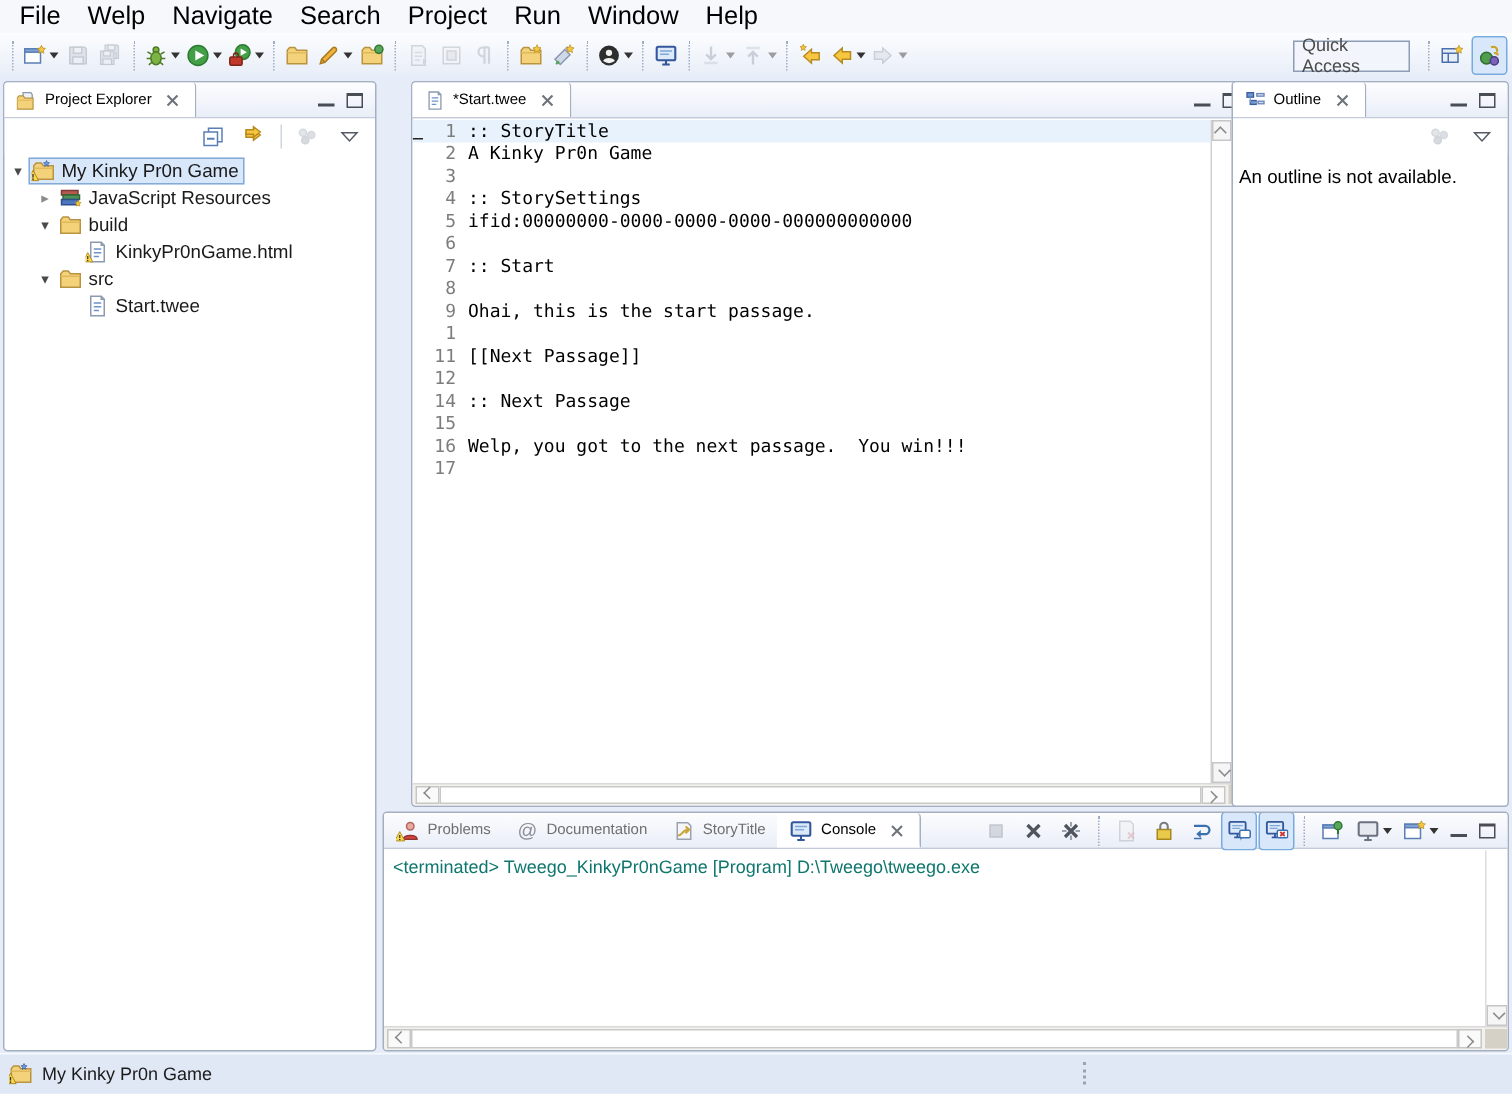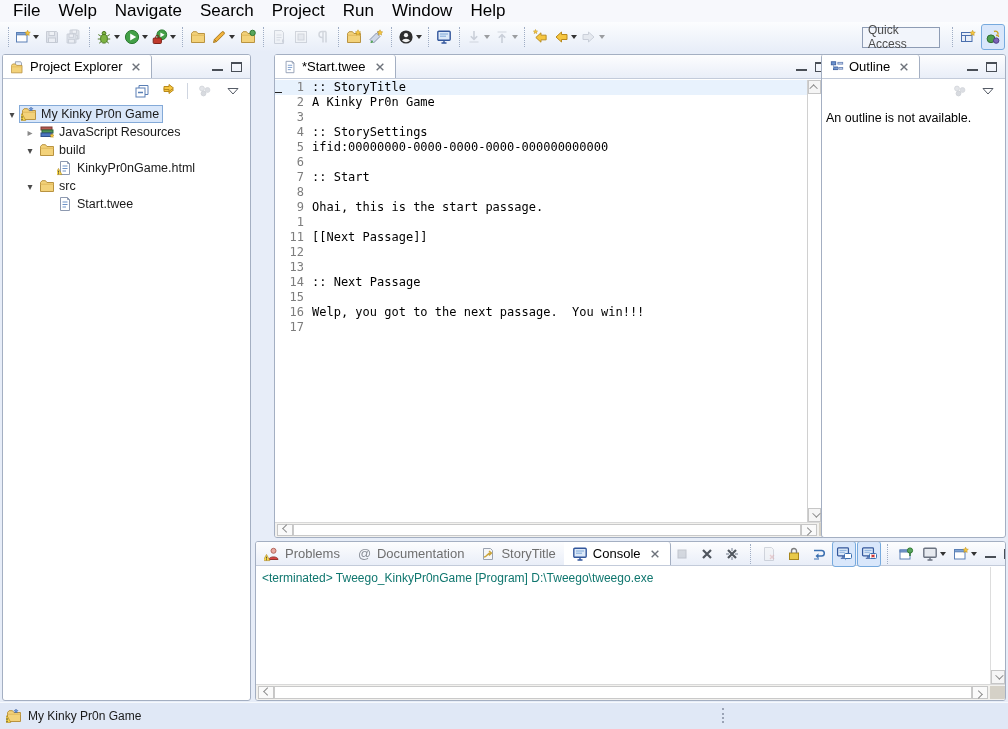--- a/index.html
+++ b/index.html
@@ -30,21 +30,21 @@
     border-top:4px solid #333; margin-left:2px; }
   .tb-sep{ width:1px; height:20px; border-left:1px dotted #9fadc4; margin:0 4px; }
   .tb-right{ margin-left:auto; display:flex; align-items:center; }
   .quick-access{ width:78px; height:21px; border:1px solid #8e9cb4; background:#f2f5fb;
     color:#4b4b4b; font-size:12px; display:flex; align-items:center; padding-left:5px; margin-right:8px; }
 
   
   .panel{ position:absolute; background:#fff; border:1px solid #a4afc2; border-radius:3px; overflow:hidden; }
   .tabrow{ height:24px; background:linear-gradient(#fdfdfe,#e9eef8);
     border-bottom:1px solid #c3cbda; display:flex; align-items:stretch; }
-  .tab{ display:flex; align-items:center; gap:5px; padding:0 8px; color:#6f6f6f; font-size:13px; }
+  .tab{ display:flex; align-items:center; gap:5px; padding:0 8px; color:#6f6f6f; font-size:10px; }
   .tab.active{ background:#fff; color:#000; border-right:1px solid #a4afc2;
     border-top-right-radius:3px; box-shadow:1px 0 0 #fff inset; }
   .tab-close{ color:#6e737b; font-size:11px; margin-left:2px; cursor:default; }
   .winbtns{ margin-left:auto; display:flex; align-items:center; gap:8px; padding-right:8px; }
   .minb{ width:11px; height:9px; border-bottom:2px solid #494e56; }
   .maxb{ width:11px; height:10px; border:1px solid #494e56; border-top:2px solid #494e56; }
 
   .viewbar{ height:24px; display:flex; align-items:center; justify-content:flex-end;
     gap:6px; padding-right:6px; background:#fff; }
   .vb-sep{ width:1px; height:16px; border-left:1px solid #cfd5e0; }
@@ -694,24 +694,20 @@
       <div class="ed-line">
         <span class="ln">11</span>
         <span class="lt">[[Next Passage]]</span>
       </div>
 
       <div class="ed-line">
         <span class="ln">12</span>
         <span class="lt"></span>
       </div>
 
-      <div class="ed-line">
-        <span class="ln">13</span>
-        <span class="lt"></span>
-      </div>
 
       <div class="ed-line">
         <span class="ln">14</span>
         <span class="lt">:: Next Passage</span>
       </div>
 
       <div class="ed-line">
         <span class="ln">15</span>
         <span class="lt"></span>
       </div>

